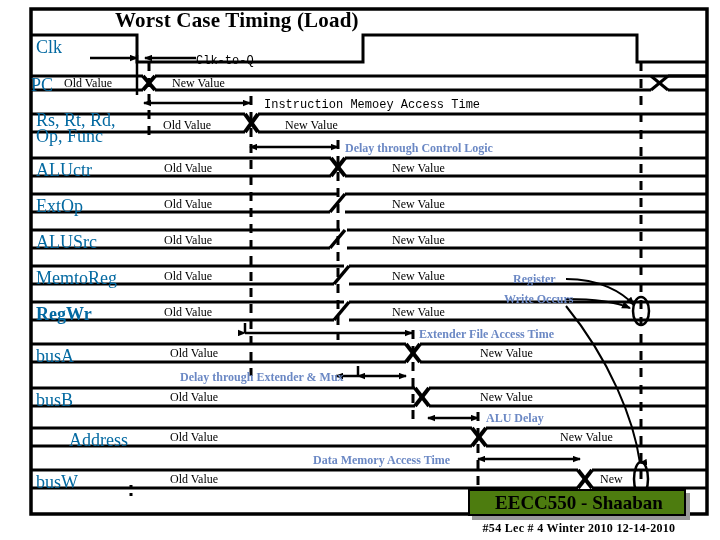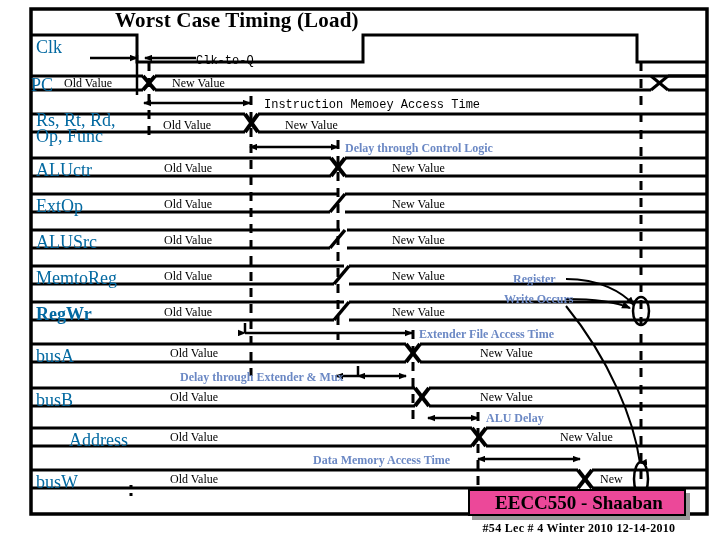--- a/index.html
+++ b/index.html
@@ -23,21 +23,21 @@
     position:absolute;font-family:Liberation Mono, monospace;font-size:12px;
     color:#000;white-space:nowrap;
   }
   .annot-blue{
     position:absolute;font-family:"Liberation Serif",serif;font-weight:bold;
     font-size:12px;color:#6B88C4;white-space:nowrap;
   }
 
   #footer-box{
     position:absolute;left:468px;top:489px;width:218px;height:27px;
-    background:#ec4899;border:2px solid #000;box-sizing:border-box;
+    background:#4d7c0f;border:2px solid #000;box-sizing:border-box;
     box-shadow:4px 4px 0 #9a9a9a;
   }
   #footer-title{
     position:absolute;left:0;top:0;width:218px;height:23px;line-height:23px;
     text-align:center;font-family:"Liberation Serif",serif;font-weight:bold;
     font-size:19px;color:#000;white-space:nowrap;
   }
   #footer-sub{
     position:absolute;left:468px;top:521px;width:222px;text-align:center;
     font-family:"Liberation Serif",serif;font-weight:bold;font-size:12px;

